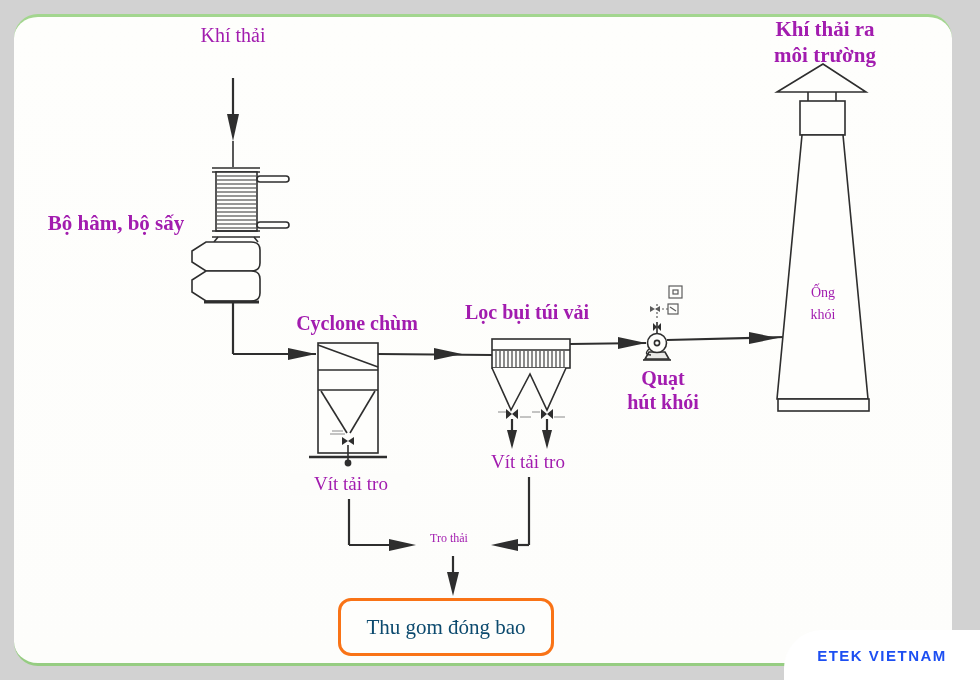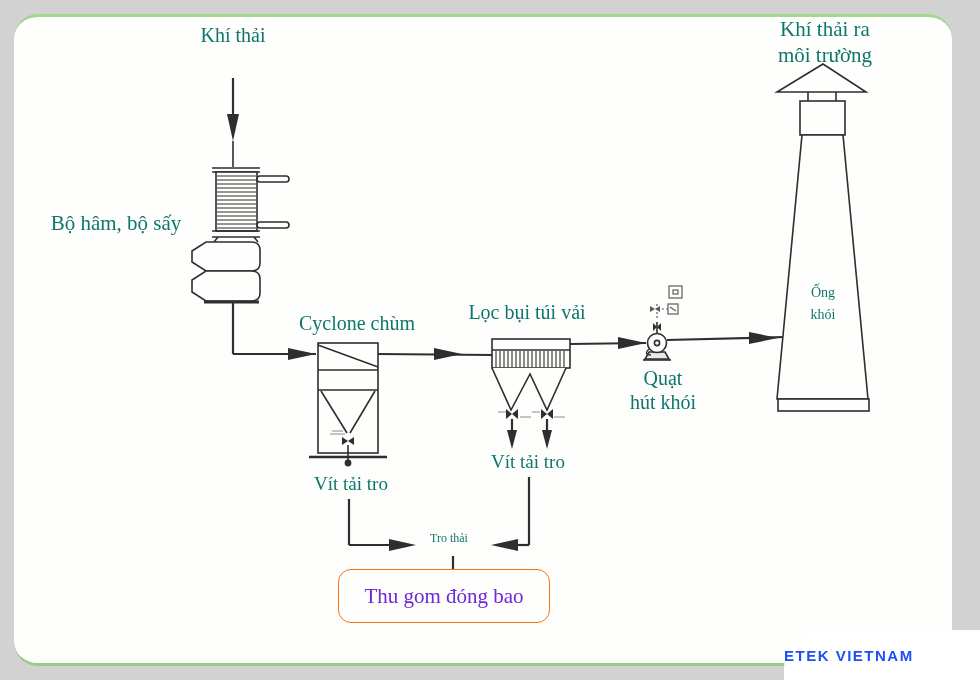--- a/index.html
+++ b/index.html
@@ -11,36 +11,36 @@
   .card{
     position:absolute;left:14px;top:14px;width:938px;height:652px;
     background:linear-gradient(180deg,#fefefc 0%,#fdfdfb 100%);
     border-top:3px solid #a3d68f;
     border-bottom:3px solid #96cd82;
     border-radius:24px;
     box-sizing:border-box;
   }
   svg.diagram{position:absolute;left:0;top:0;z-index:3;pointer-events:none;}
   .lbl{
-    position:absolute;z-index:4;text-align:center;color:#0f766e;
+    position:absolute;z-index:4;text-align:center;color:#a21caf;
     font-family:"Liberation Serif", serif;white-space:nowrap;
   }
   .lbl .ln{display:block;}
   .serif-reg{font-weight:400;}
-  .serif-bold{font-weight:400;}
+  .serif-bold{font-weight:700;}
   .collection-box{
-    position:absolute;left:338px;top:569px;width:210px;height:52px;z-index:4;
-    border:1px solid #f97316;border-radius:13px;background:#fefefc;
+    position:absolute;left:338px;top:598px;width:210px;height:52px;z-index:4;
+    border:3px solid #f97316;border-radius:13px;background:#fefefc;
     display:flex;align-items:center;justify-content:center;
-    font-size:21px;color:#6d28d9;
+    font-size:21px;color:#0c4a6e;
   }
   .brand-badge{
     position:absolute;right:0;bottom:0;width:196px;height:50px;z-index:6;
     background:#ffffff;border-top-left-radius:38px;
-    display:flex;align-items:center;justify-content:flex-start;
+    display:flex;align-items:center;justify-content:center;
   }
   .brand-badge span{
     font-family:"Liberation Sans", sans-serif;
     font-weight:800;font-size:15px;letter-spacing:1.5px;color:#1d4ff2;
   }
 </style>
 </head>
 <body>
 
 <div class="card"></div>

